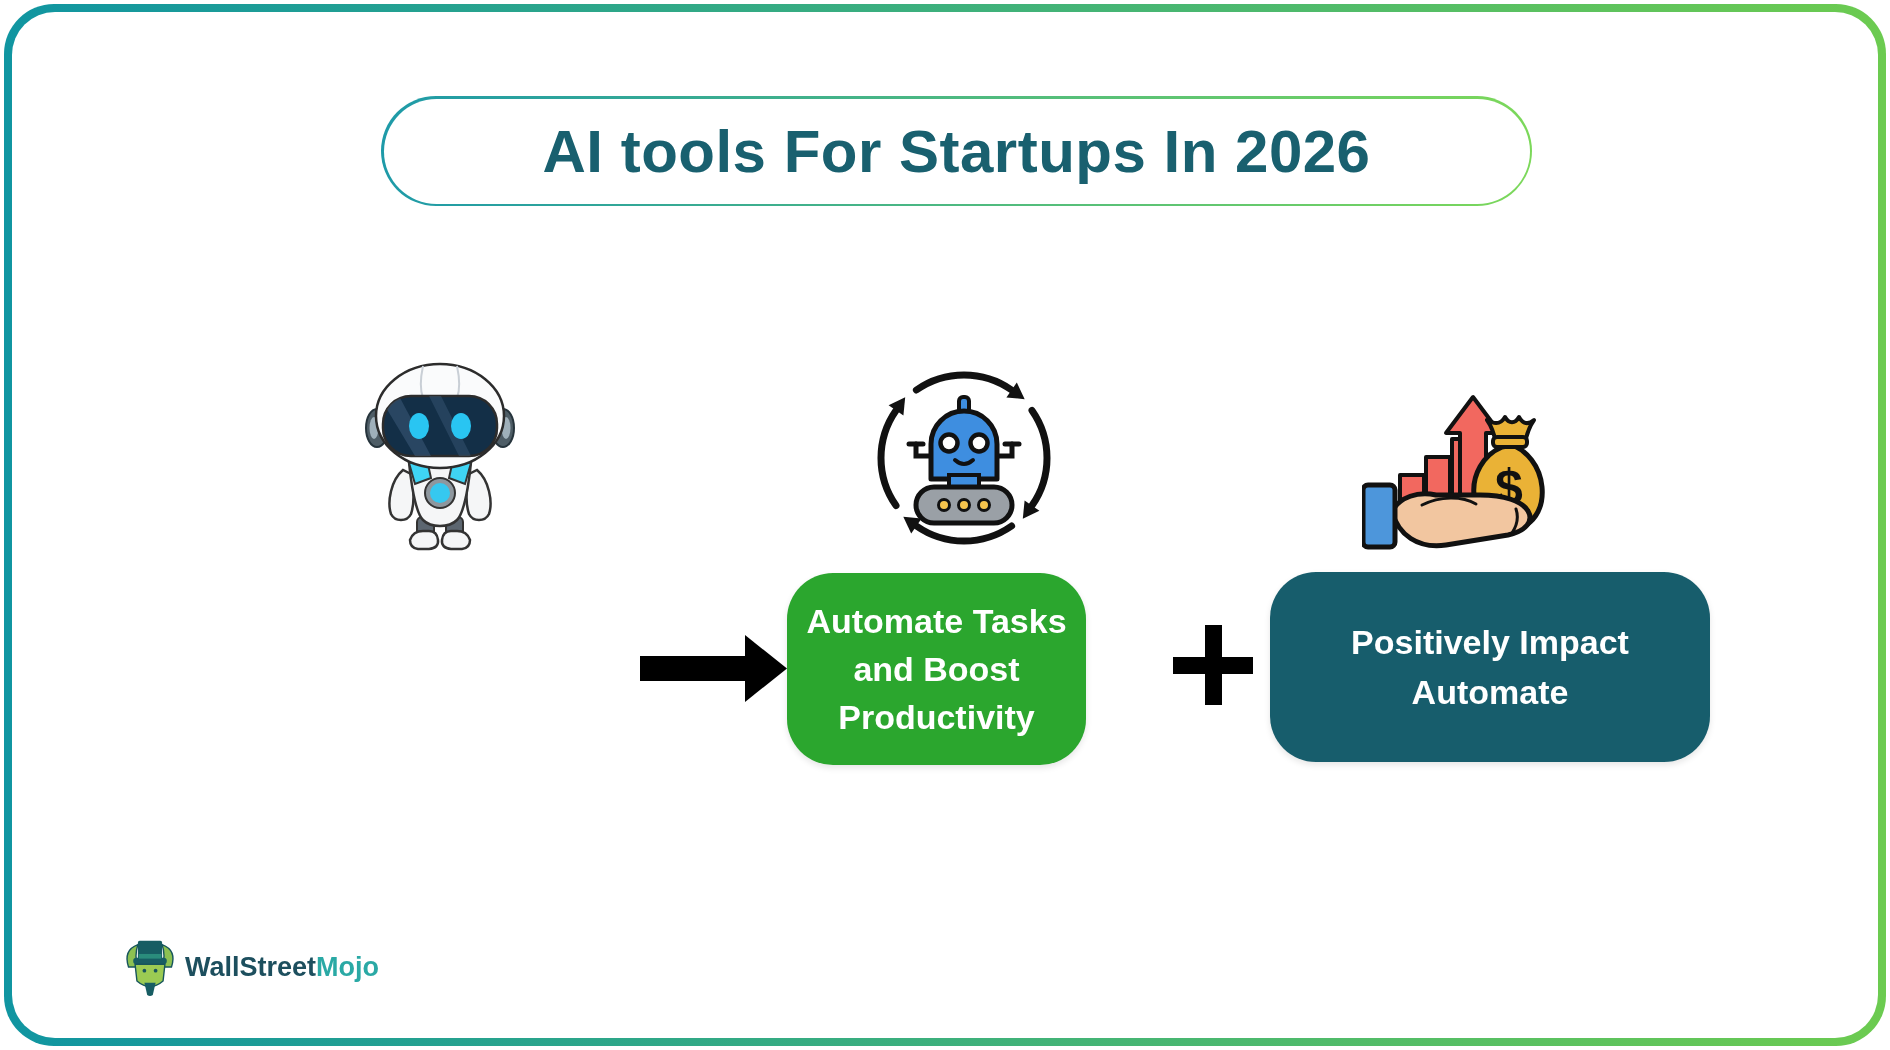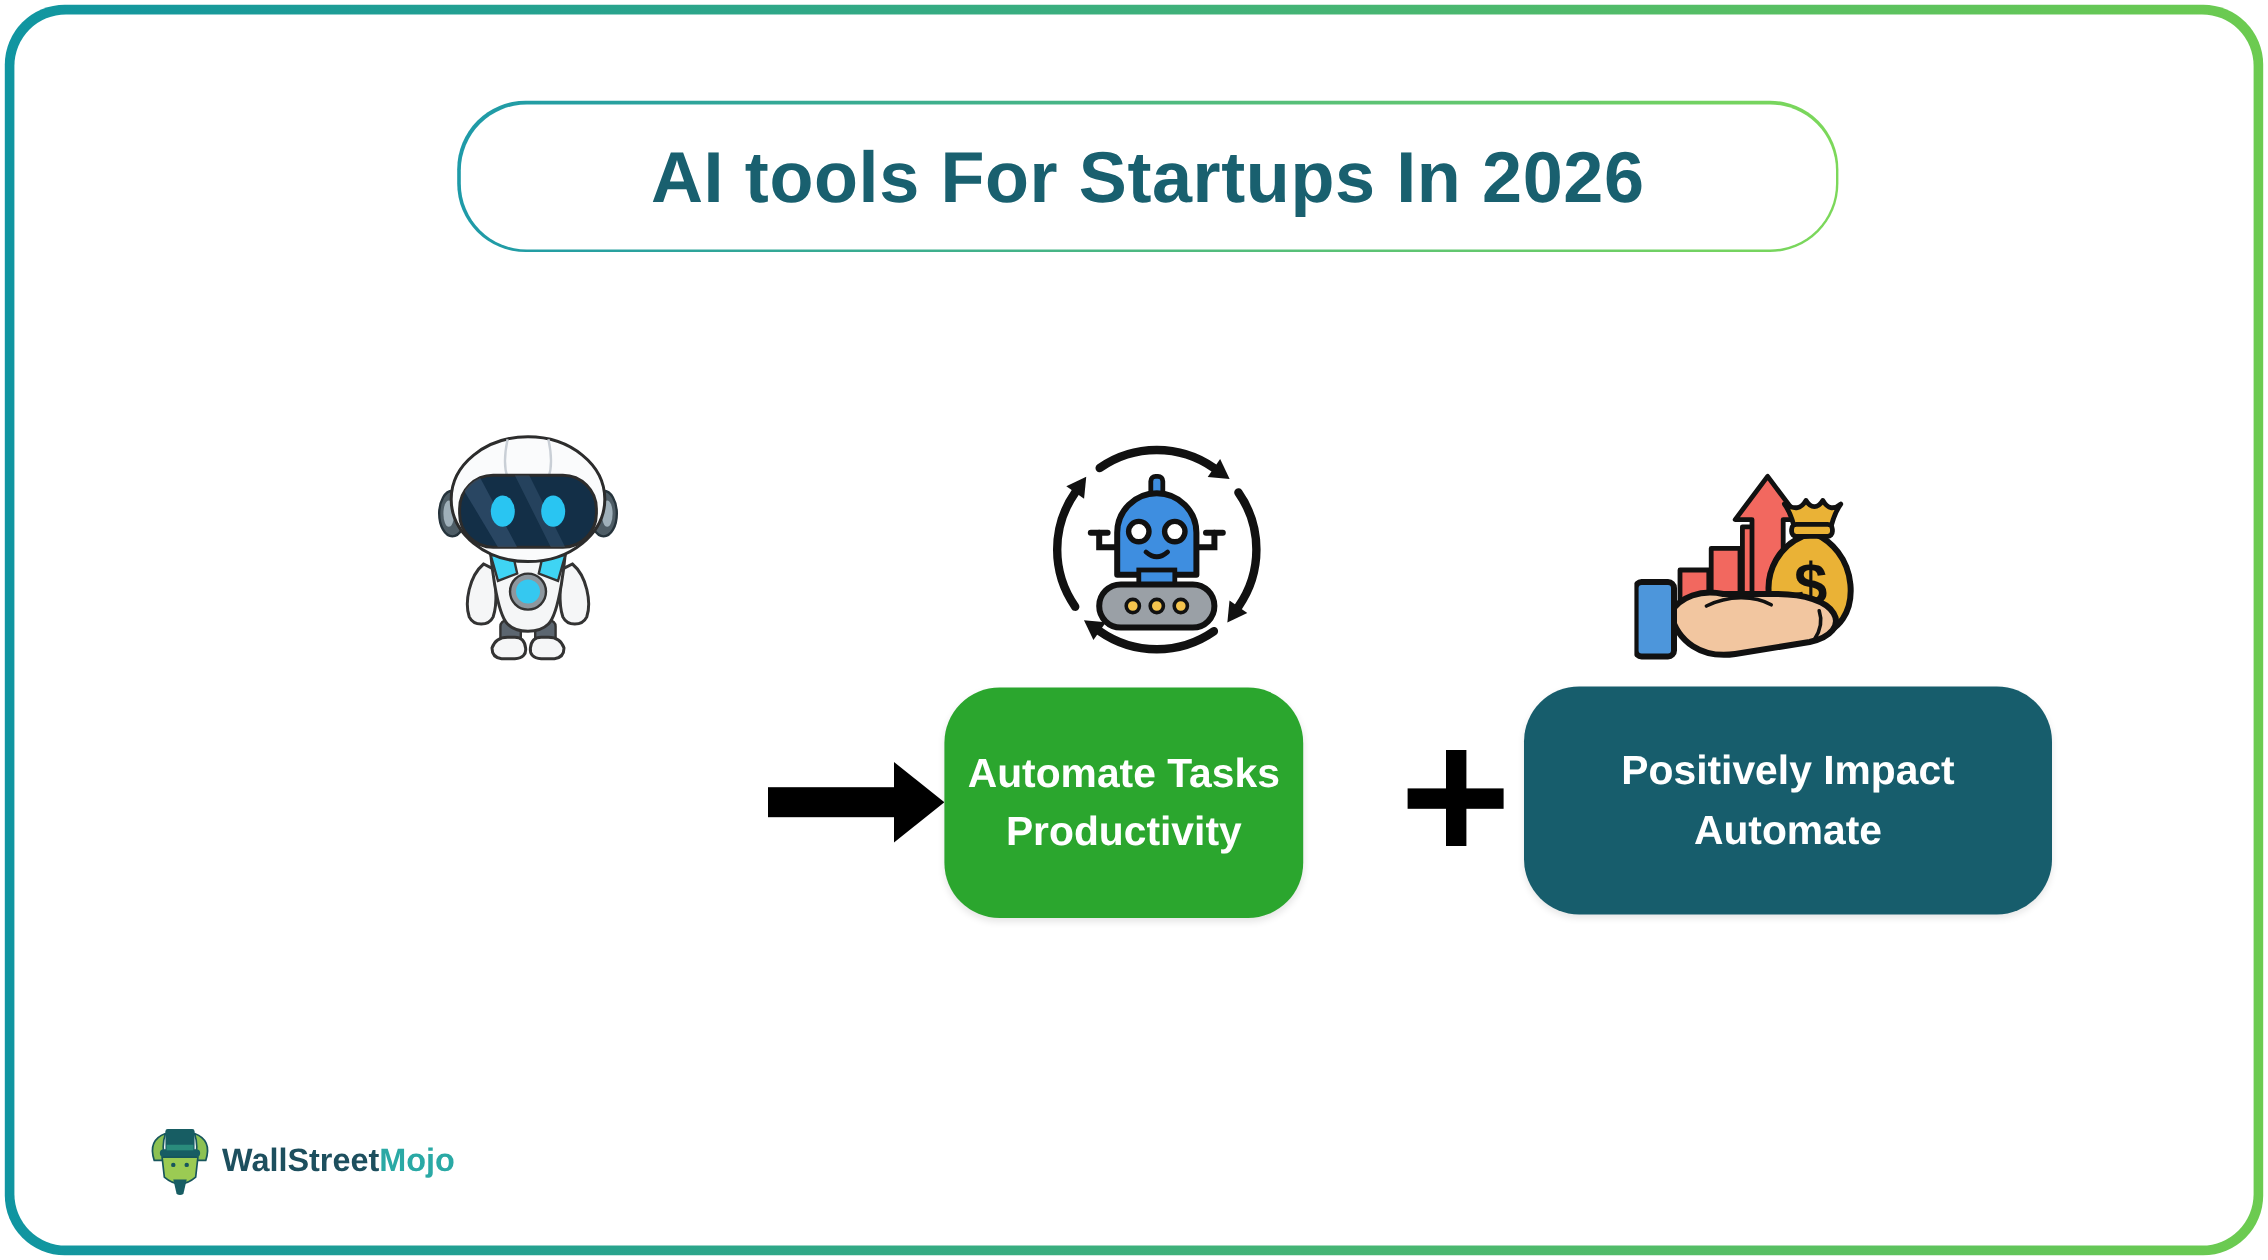--- a/index.html
+++ b/index.html
@@ -17,21 +17,21 @@
     border-radius: 50px;
     background: linear-gradient(90deg, #1095A1 0%, #3DB07C 50%, #6CCB50 100%);
   }
   .card {
     position: absolute; left: 8px; top: 8px; right: 8px; bottom: 8px;
     border-radius: 43px;
     background: #ffffff;
   }
   
   .title-pill {
-    position: absolute; left: 369px; top: 72px; width: 1151px; height: 126px;
+    position: absolute; left: 369px; top: 84px; width: 1151px; height: 110px;
     border-radius: 57px;
     background: linear-gradient(90deg, #1E9AA8 0%, #7CD85A 100%);
   }
   .title-inner {
     position: absolute; left: 2.5px; top: 2.5px; right: 2.5px; bottom: 2.5px;
     border-radius: 55px;
     background: #ffffff;
     display: flex; align-items: center; justify-content: center;
   }
   .title-inner h1 {
@@ -174,20 +174,21 @@
 
     <div class="arrow">
       <svg viewBox="0 0 147 70">
         <rect x="0" y="23" width="108" height="25" fill="#000"></rect>
         <polygon points="105,2 147,35.5 105,69" fill="#000"></polygon>
       </svg>
     </div>
 
     <div class="step step2">
       <div class="line">Automate Tasks</div>
+      <div class="line">and Boost</div>
       <div class="line">Productivity</div>
     </div>
 
     <div class="plus">
       <div class="h"></div>
       <div class="v"></div>
     </div>
 
     <div class="step step3">
       <div class="line">Positively Impact</div>

